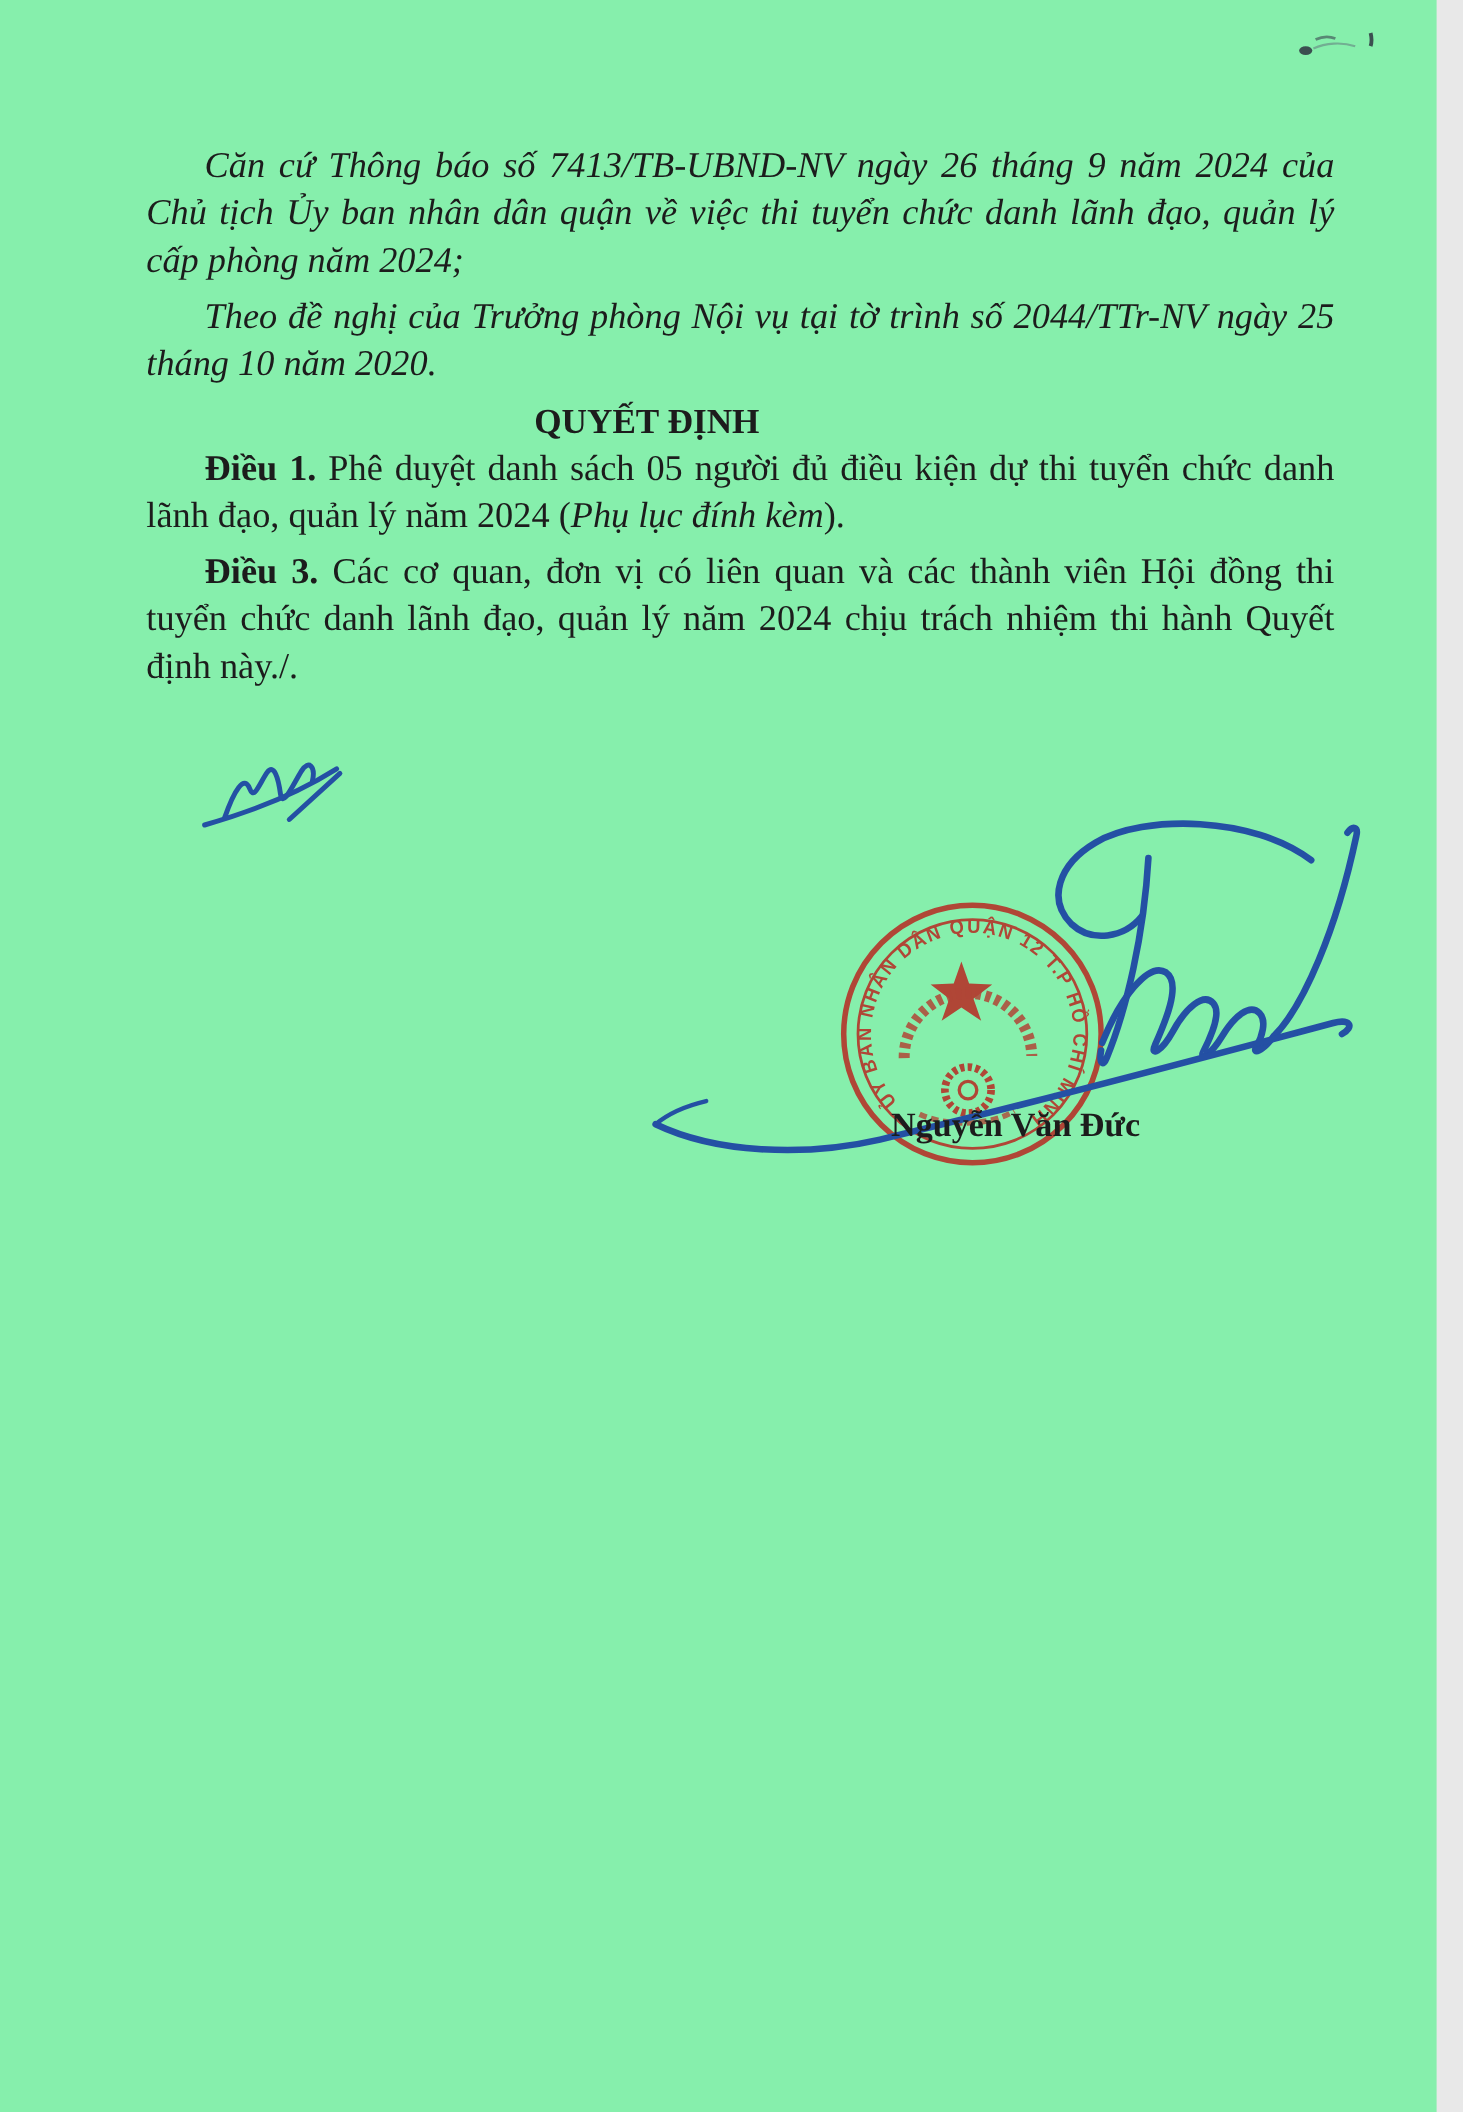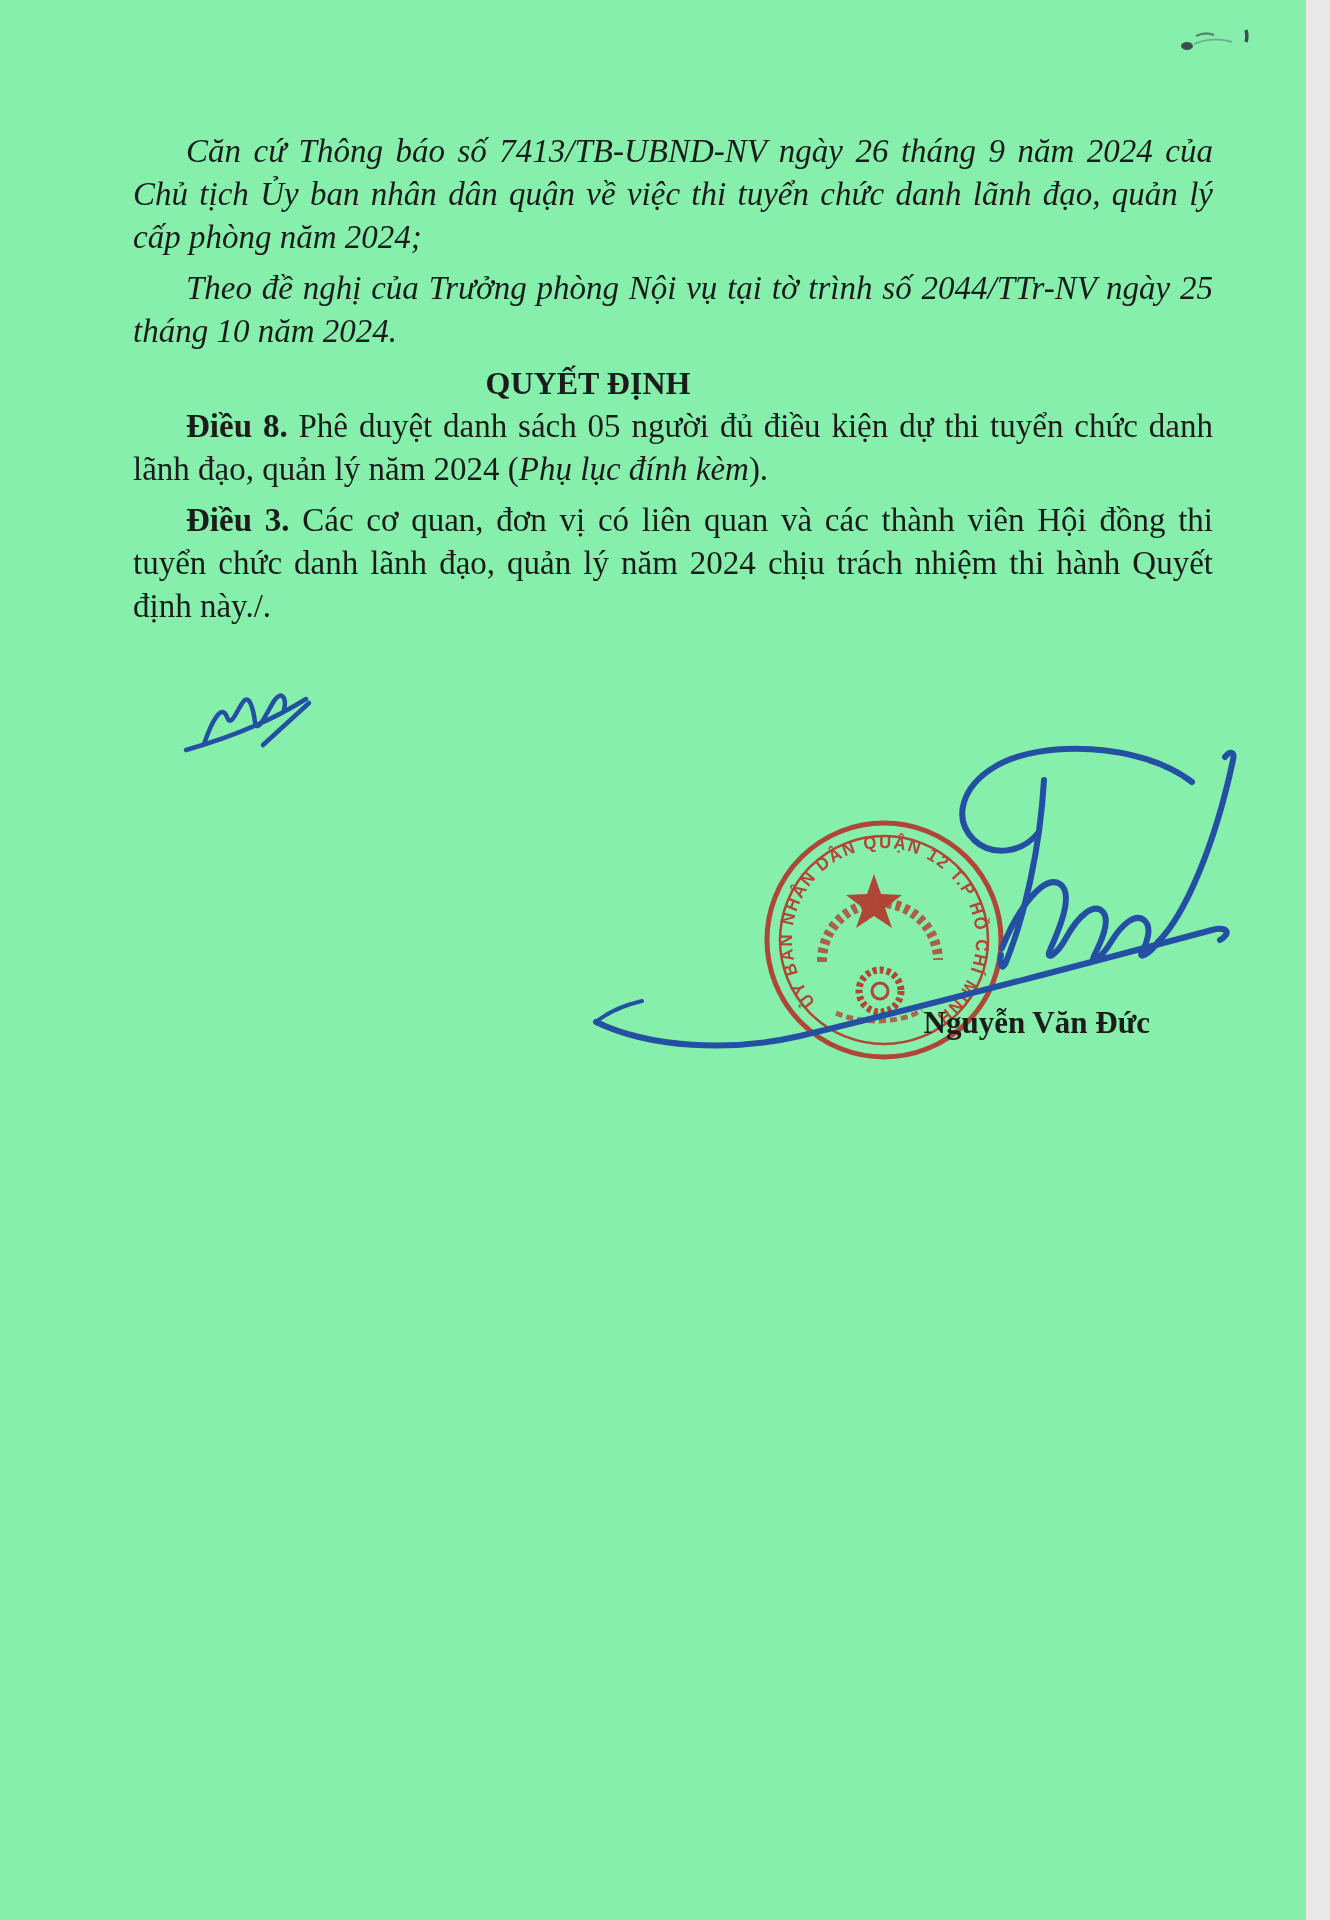--- a/index.html
+++ b/index.html
@@ -29,43 +29,43 @@
   .recipients {
     position:absolute; left:188px; top:785px; z-index:1;
   }
   .recipients-label { font-weight:bold; font-style:italic; font-size:28px; line-height:32px; }
   .recipient-item { font-size:25px; line-height:30px; }
   .sig-title {
     position:absolute; left:820px; top:779px; width:320px; text-align:center;
     font-weight:bold; font-size:31px; letter-spacing:1px; z-index:4;
   }
   .sig-name {
-    position:absolute; left:810px; top:1005px; width:340px; text-align:right;
+    position:absolute; left:810px; top:1005px; width:340px; text-align:left;
     font-weight:bold; font-size:31px; z-index:4;
   }
   .overlay { position:absolute; left:0; top:0; z-index:3; pointer-events:none; }
   .seal { color:var(--seal-color,#b5342a); }
   .ink  { color:var(--ink-color,#2450a4); }
   .seal-ring-text {
     font-family:"Liberation Sans","DejaVu Sans",sans-serif;
     font-weight:bold; font-size:18px; letter-spacing:2px;
   }
 </style>
 </head>
 <body>
 
 <div class="page">
 
   <div class="content">
     <p class="preamble">Căn cứ Thông báo số 7413/TB-UBND-NV ngày 26 tháng 9 năm 2024 của Chủ tịch Ủy ban nhân dân quận về việc thi tuyển chức danh lãnh đạo, quản lý cấp phòng năm 2024;</p>
-    <p class="preamble">Theo đề nghị của Trưởng phòng Nội vụ tại tờ trình số 2044/TTr-NV ngày 25 tháng 10 năm 2024.</p>
+    <p class="preamble">Theo đề nghị của Trưởng phòng Nội vụ tại tờ trình số 2044/TTr-NV ngày 25 tháng 10 năm 2020.</p>
 
     <div class="heading-row">QUYẾT ĐỊNH</div>
 
-    <p class="art-1"><span class="art-label">Điều 8.</span><span> Phê duyệt danh sách 05 người đủ điều kiện dự thi tuyển chức danh lãnh đạo, quản lý năm 2024 (</span><span class="it">Phụ lục đính kèm</span><span>).</span></p>
+    <p class="art-1"><span class="art-label">Điều 1.</span><span> Phê duyệt danh sách 05 người đủ điều kiện dự thi tuyển chức danh lãnh đạo, quản lý năm 2024 (</span><span class="it">Phụ lục đính kèm</span><span>).</span></p>
 
 
     <p class="art-3"><span class="art-label">Điều 3.</span><span> Các cơ quan, đơn vị có liên quan và các thành viên Hội đồng thi tuyển chức danh lãnh đạo, quản lý năm 2024 chịu trách nhiệm thi hành Quyết định này./.</span></p>
   </div>
 
 
 
   <div class="sig-name">Nguyễn Văn Đức</div>
 
   <svg class="overlay" width="1330" height="1920" viewBox="0 0 1330 1920">

